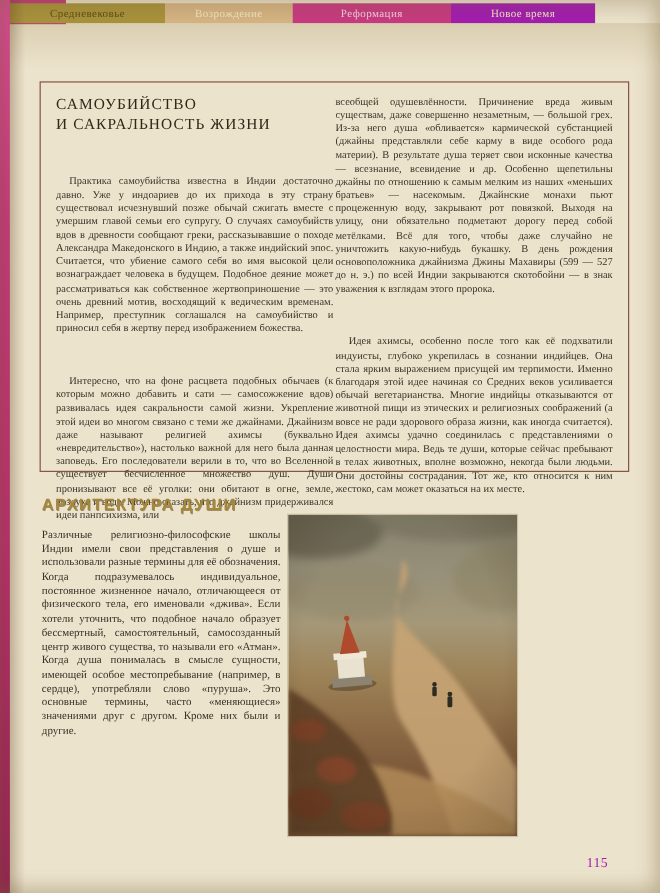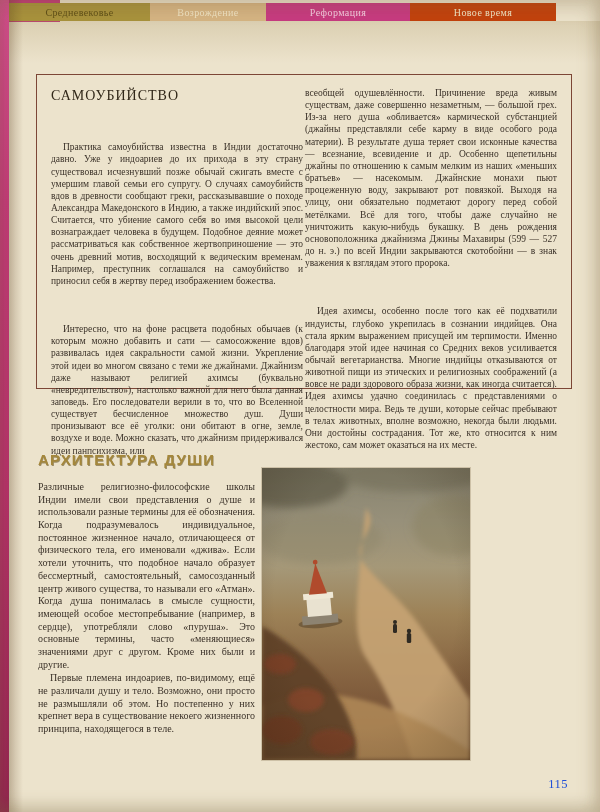--- a/index.html
+++ b/index.html
@@ -29,31 +29,31 @@
   .tabs {
     position:absolute; top:3px; left:9px; height:18px; display:flex; gap:0; z-index:2;
   }
   .tab {
     height:18px; display:flex; align-items:center; justify-content:center;
     font-size:10px; letter-spacing:.4px; white-space:nowrap;
   }
   .tab-1 { width:141px; background:#a8923c; color:#5d4e16; }
   .tab-2 { width:116px; background:#d5b483; color:#f0e4c4; }
   .tab-3 { width:144px; background:#c73a80; color:#f4cbdf;font-family:Liberation Serif, serif; }
-  .tab-4 { width:146px; background:#c2410c; color:#f0e4c4; }
+  .tab-4 { width:131px; background:#a21caf; color:#f0e4c4; }
   .tab-corner {
     position:absolute; top:0; left:0; width:60px; height:22px; background:#c23a78; z-index:1;
   }
   .top-shade {
     position:absolute; top:21px; left:0; width:100%; height:42px; z-index:1;
     background:linear-gradient(180deg, rgba(150,125,70,.20), rgba(150,125,70,0));
   }
   
   .article-box {
-    position:absolute; left:36px; top:74px; width:536px; height:315px;
+    position:absolute; left:36px; top:74px; width:536px; height:355px;
     border:1px solid #7c4636;
     padding:12px 14px 10px 14px;
     display:flex; gap:2px; z-index:2;justify-content:flex-end;
   }
   .col { flex:1; min-width:0; }
   .article-title {
     font-weight:normal; font-size:14px; letter-spacing:1px;
     color:#302718; line-height:1.3; margin-bottom:9px;
   }
   .article-title span { display:block; }
@@ -76,22 +76,22 @@
   .section-col p + p { margin-top:1px; }
   
   .photo {
     position:absolute; left:262px; top:468px; width:208px; height:292px;
     overflow:hidden; z-index:2;
     box-shadow:0 0 0 1px rgba(110,90,55,.25);
   }
   .photo svg { display:block; }
   
   .page-number {
-    position:absolute; right:32px; bottom:20px; z-index:2;
-    font-size:12.5px; color:#1d4ed8; letter-spacing:.5px;margin-top:48px;
+    position:absolute; right:47px; bottom:20px; z-index:2;
+    font-size:12.5px; color:#a21caf; letter-spacing:.5px;margin-top:48px;
   }
 </style>
 </head>
 <body>
 
 <div class="tab-corner"></div>
 <div class="top-shade"></div>
 
 <div class="tabs">
   <div class="tab tab-1">Средневековье</div>
@@ -100,35 +100,35 @@
   <div class="tab tab-4">Новое время</div>
 </div>
 
 <div class="spine"></div>
 <div class="spine-shadow"></div>
 
 <div class="article-box">
   <div class="col">
     <h2 class="article-title">
       <span>САМОУБИЙСТВО</span>
+      <span>И САКРАЛЬНОСТЬ ЖИЗНИ</span>
     </h2>
     <p class="body indent">Практика самоубийства известна в Индии достаточно давно. Уже у индоариев до их прихода в эту страну существовал исчезнувший позже обычай сжигать вместе с умершим главой семьи его супругу. О случаях самоубийств вдов в древности сообщают греки, рассказывавшие о походе Александра Македонского в Индию, а также индийский эпос. Считается, что убиение самого себя во имя высокой цели вознаграждает человека в будущем. Подобное деяние может рассматриваться как собственное жертвоприношение — это очень древний мотив, восходящий к ведическим временам. Например, преступник соглашался на самоубийство и приносил себя в жертву перед изображением божества.</p>
     <p class="body indent">Интересно, что на фоне расцвета подобных обычаев (к которым можно добавить и сати — самосожжение вдов) развивалась идея сакральности самой жизни. Укрепление этой идеи во многом связано с теми же джайнами. Джайнизм даже называют религией ахимсы (буквально «невредительство»), настолько важной для него была данная заповедь. Его последователи верили в то, что во Вселенной существует бесчисленное множество душ. Души пронизывают все её уголки: они обитают в огне, земле, воздухе и воде. Можно сказать, что джайнизм придерживался идеи панпсихизма, или</p>
   </div>
   <div class="col">
     <p class="body">всеобщей одушевлённости. Причинение вреда живым существам, даже совершенно незаметным, — большой грех. Из-за него душа «обливается» кармической субстанцией (джайны представляли себе карму в виде особого рода материи). В результате душа теряет свои исконные качества — всезнание, всевидение и др. Особенно щепетильны джайны по отношению к самым мелким из наших «меньших братьев» — насекомым. Джайнские монахи пьют процеженную воду, закрывают рот повязкой. Выходя на улицу, они обязательно подметают дорогу перед собой метёлками. Всё для того, чтобы даже случайно не уничтожить какую-нибудь букашку. В день рождения основоположника джайнизма Джины Махавиры (599 — 527 до н. э.) по всей Индии закрываются скотобойни — в знак уважения к взглядам этого пророка.</p>
     <p class="body indent">Идея ахимсы, особенно после того как её подхватили индуисты, глубоко укрепилась в сознании индийцев. Она стала ярким выражением присущей им терпимости. Именно благодаря этой идее начиная со Средних веков усиливается обычай вегетарианства. Многие индийцы отказываются от животной пищи из этических и религиозных соображений (а вовсе не ради здорового образа жизни, как иногда считается). Идея ахимсы удачно соединилась с представлениями о целостности мира. Ведь те души, которые сейчас пребывают в телах животных, вполне возможно, некогда были людьми. Они достойны сострадания. Тот же, кто относится к ним жестоко, сам может оказаться на их месте.</p>
   </div>
 </div>
 
 <h3 class="section-title">АРХИТЕКТУРА ДУШИ</h3>
 
 <div class="section-col">
   <p class="body">Различные религиозно-философские школы Индии имели свои представления о душе и использовали разные термины для её обозначения. Когда подразумевалось индивидуальное, постоянное жизненное начало, отличающееся от физического тела, его именовали «джива». Если хотели уточнить, что подобное начало образует бессмертный, самостоятельный, самосозданный центр живого существа, то называли его «Атман». Когда душа понималась в смысле сущности, имеющей особое местопребывание (например, в сердце), употребляли слово «пуруша». Это основные термины, часто «меняющиеся» значениями друг с другом. Кроме них были и другие.</p>
-  <p class="body indent">Первые племена индоариев, по-видимому, ещё не различали душу и тело. Возможно, они просто не размышляли об этом. Но постепенно у них крепнет вера в существование некоего жизненного принципа, находящегося в теле.</p>
 </div>
 
 <div class="photo">
   <svg viewBox="0 0 208 292" width="208" height="292" xmlns="http://www.w3.org/2000/svg">
     <defs>
       <linearGradient id="hill" x1="0" y1="0" x2="0" y2="1">
         <stop offset="0" stop-color="#87836f"></stop>
         <stop offset="0.18" stop-color="#97907a"></stop>
         <stop offset="0.34" stop-color="#a59878"></stop>
         <stop offset="0.5" stop-color="#9d8257"></stop>

